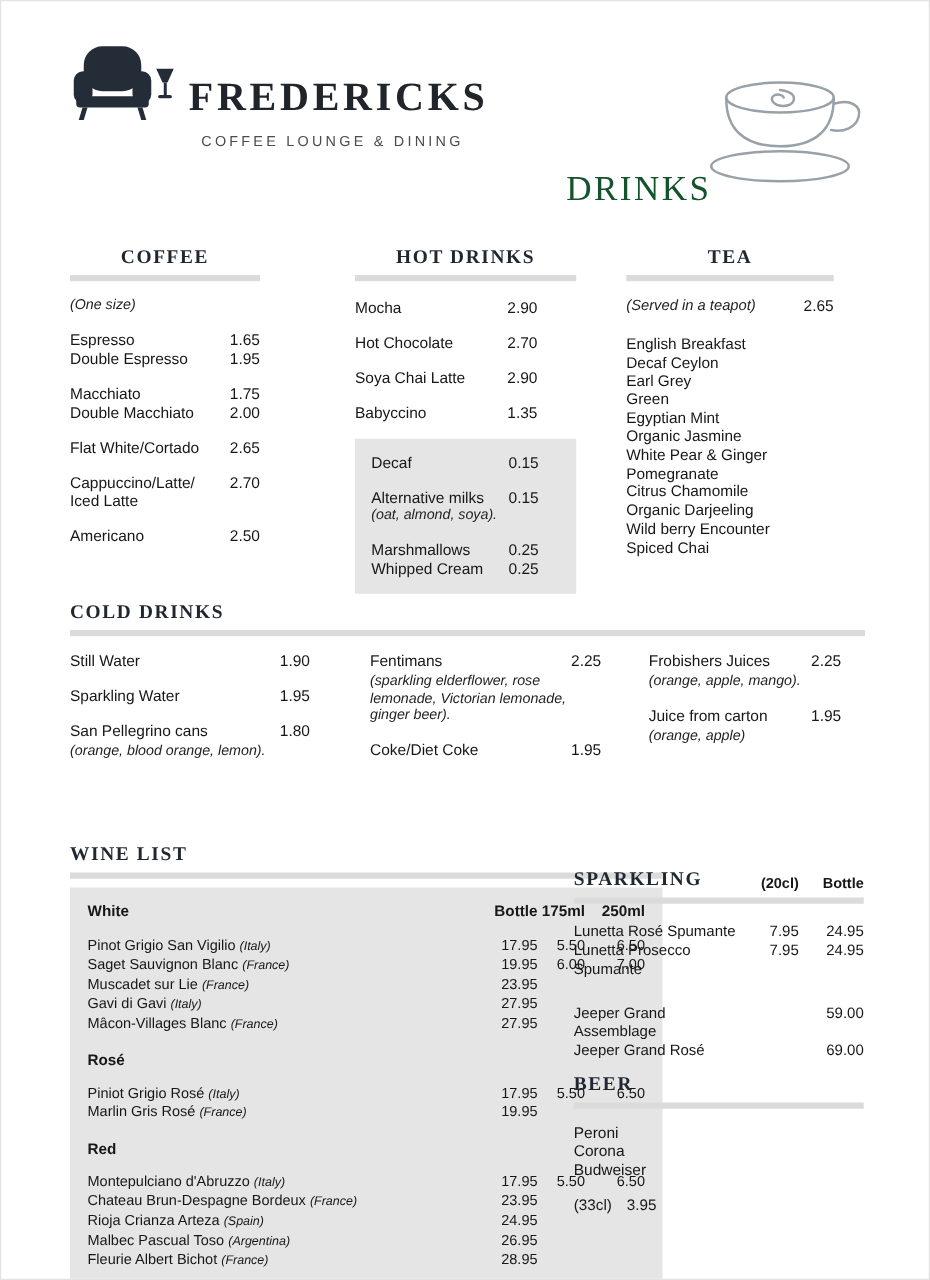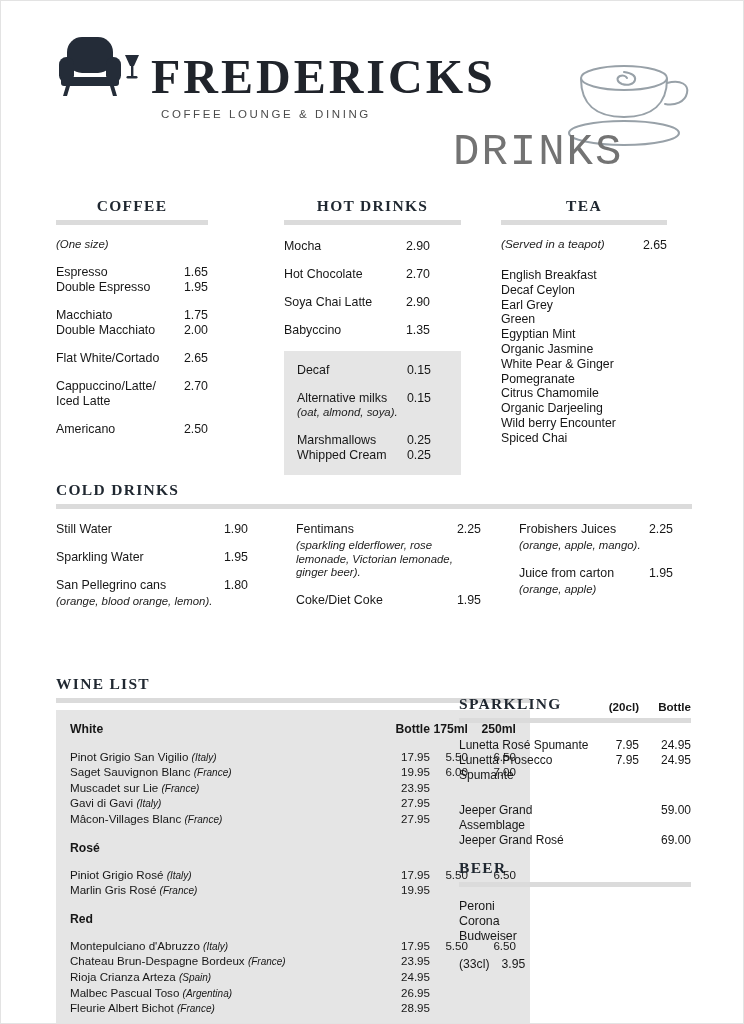--- a/index.html
+++ b/index.html
@@ -16,26 +16,26 @@
   .row{display:flex;justify-content:space-between;align-items:flex-start}
   .nm{font-size:12.4px;line-height:15px}
   .pr{font-size:12.4px;line-height:15px;text-align:right;white-space:nowrap}
   .note{font-style:italic;font-size:11.4px;line-height:13.5px;color:#222}
   .note:empty{display:none}
   .panel{background:#e5e5e5}
 
   
   .logo-block{position:absolute;left:52px;top:34px}
   .logo-row{display:flex;align-items:flex-end;gap:8px}
-  .brand{font-family:"Liberation Serif",serif;font-weight:600;font-size:48px;
+  .brand{font-family:"Liberation Serif",serif;font-weight:600;font-size:32px;
          letter-spacing:3px;color:#20242b;line-height:44px}
   .tagline{margin-left:108px;margin-top:9px;font-size:11.5px;letter-spacing:2.6px;color:#4c4c4c}
   .cup{position:absolute;left:563px;top:46px}
-  .drinks-title{position:absolute;left:452px;top:128px;font-family:Liberation Mono, monospace;
-                font-size:44px;letter-spacing:2px;color:#737373;line-height:46px}
+  .drinks-title{position:absolute;left:452px;top:128px;font-family:Liberation Serif, serif;
+                font-size:28px;letter-spacing:2px;color:#14532d;line-height:46px}
 
   
   .coffee{position:absolute;left:55px;top:196px;width:152px}
   .size-note{margin-top:13px}
   .group{margin-top:13px}
 
   
   .hot{position:absolute;left:283px;top:196px;width:177px}
   .hot-items{margin-top:14px;padding-right:31px}
   .hrow{margin-bottom:13px}

